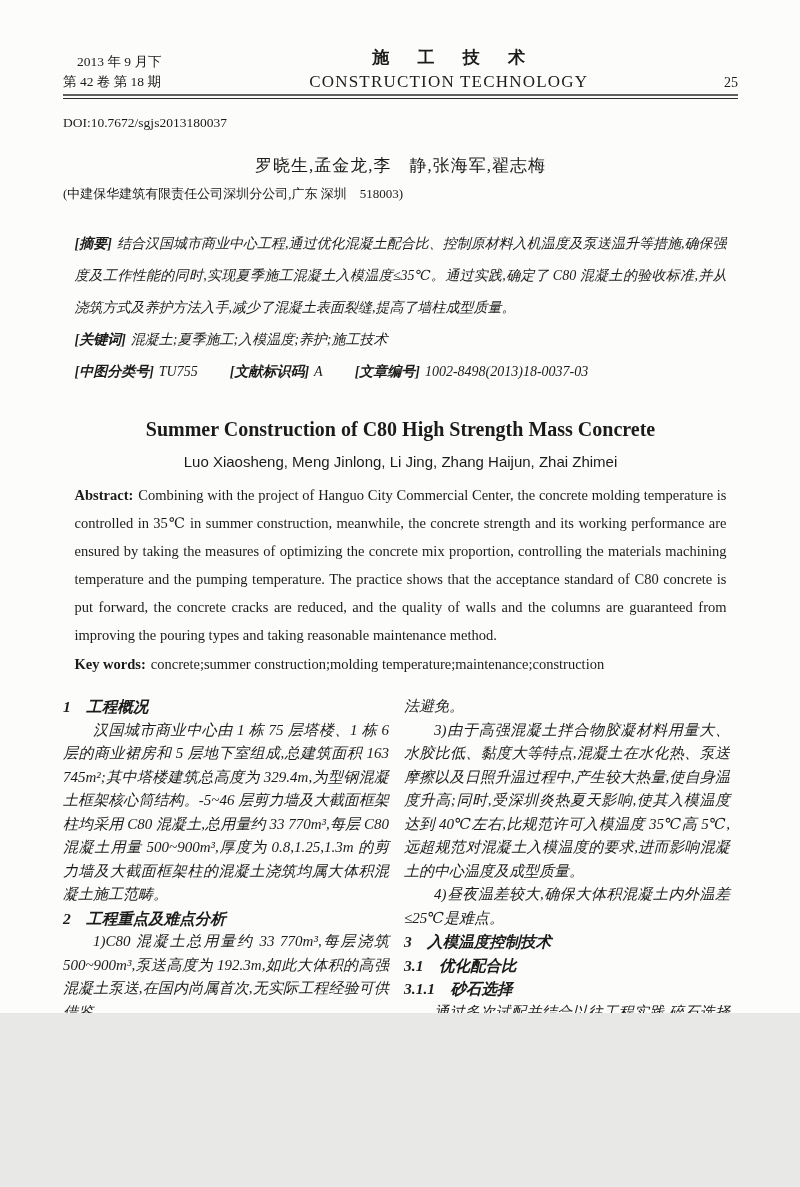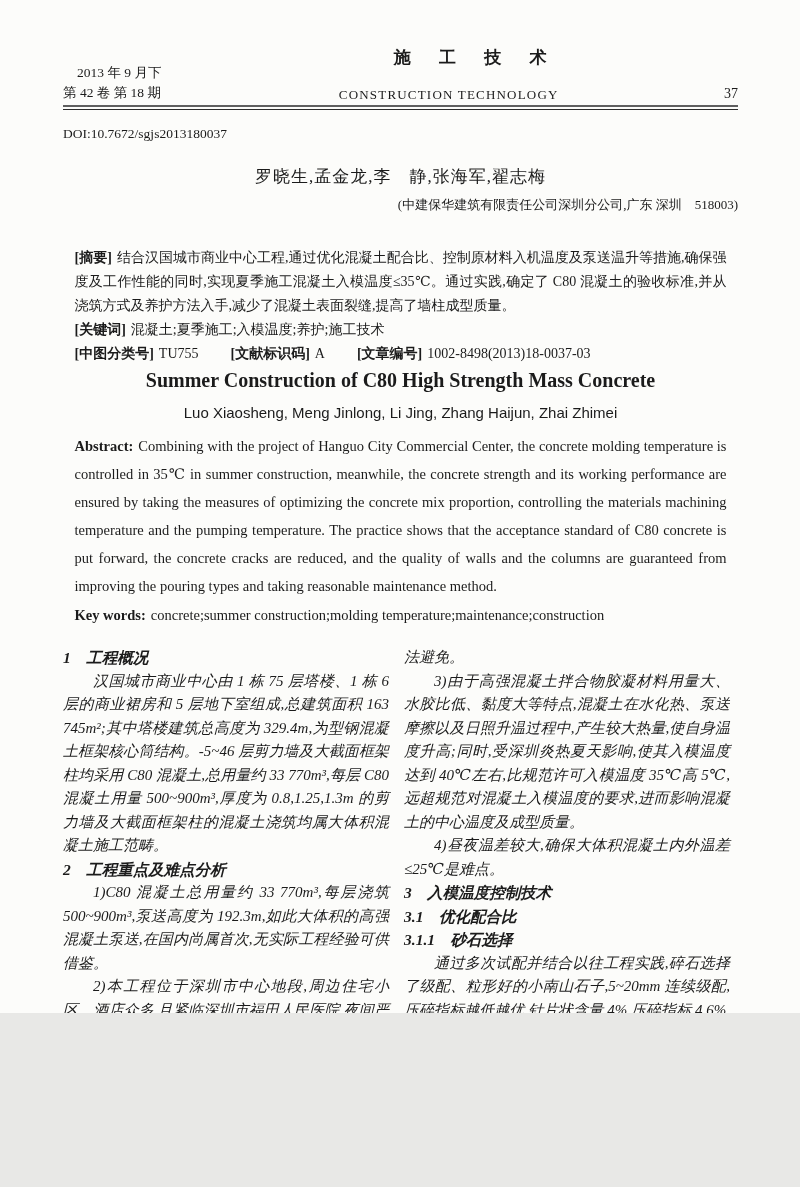--- a/index.html
+++ b/index.html
@@ -7,42 +7,42 @@
     position:relative; width:800px; height:1013px; margin:0 auto;
     background:#fcfcfa; overflow:hidden; color:#1b1b1b;
     font-family:"Liberation Serif","DejaVu Serif",serif;
   }
   .inner{padding:46px 62px 0 63px;}
 
   
   .jhead{display:flex; justify-content:space-between; align-items:flex-end;}
   .h-left{font-size:13.5px; line-height:20px; white-space:nowrap;}
   .h-left .l1{padding-left:14px;}
-  .h-center{text-align:right; transform:translateX(6px);}
+  .h-center{text-align:center; transform:translateX(6px);}
   .jcn{font-size:17px; font-weight:bold; letter-spacing:12px; text-indent:12px; white-space:nowrap;}
-  .jen{font-size:13px; letter-spacing:1.2px; margin-top:18px; white-space:nowrap;}
+  .jen{font-size:17px; letter-spacing:1.2px; margin-top:3px; white-space:nowrap;}
   .h-right{font-size:14px; padding-bottom:1px;}
   .rule{margin-top:2px; height:2px; border-top:2.5px solid #5f5f5f; border-bottom:1.2px solid #2c2c2c;}
   .doi{margin-top:16px; font-size:13.5px;}
 
   
   .title-cn{margin-top:19px; text-align:center; font-size:29px; letter-spacing:2px; font-weight:500;}
   .authors-cn{margin-top:23px; text-align:center; font-size:17px; letter-spacing:1px;}
-  .affil-cn{margin-top:8px; text-align:right; font-size:13px;}
+  .affil-cn{margin-top:8px; text-align:left; font-size:13px;}
 
   
-  .abs-block{margin:32px auto 0; width:652px; font-size:14px; line-height:24px; text-align:justify;}
+  .abs-block{margin:25px auto 0; width:652px; font-size:14px; line-height:32px; text-align:justify;font-style:italic;}
   .lab{font-weight:bold; margin-right:5px;}
   .kw-line{text-align:left;}
   .class-line{display:flex; text-align:left;}
   .class-line .pair{white-space:nowrap;}
   .class-line .pair + .pair{margin-left:32px;}
 
   
-  .title-en{margin-top:3px; text-align:center; font-size:20px; font-weight:bold;}
+  .title-en{margin-top:30px; text-align:center; font-size:20px; font-weight:bold;}
   .authors-en{margin-top:12px; text-align:center; font-size:15px;
               font-family:"Liberation Sans","DejaVu Sans",sans-serif;}
   .affil-en{margin-top:6px; text-align:center; font-size:13px; font-style:italic;}
   .abs-en{margin:11px auto 0; width:652px; font-size:14.5px; line-height:28px; text-align:justify;}
   .abs-en .kw-en{text-align:left; margin-top:1px;}
 
   
   .columns{margin-top:17px; display:flex; gap:15px;font-style:italic;}
   .col{width:326px; font-size:15px; line-height:23.5px; text-align:justify;}
   .col .hsec{font-weight:bold; font-size:15.5px; line-height:23.5px; margin:0; text-align:left; white-space:nowrap;}
@@ -68,21 +68,21 @@
 
     <div class="jhead">
       <div class="h-left">
         <div class="l1">2013 年 9 月下</div>
         <div>第 42 卷  第 18 期</div>
       </div>
       <div class="h-center">
         <div class="jcn">施 工 技 术</div>
         <div class="jen">CONSTRUCTION TECHNOLOGY</div>
       </div>
-      <div class="h-right">37</div>
+      <div class="h-right">25</div>
     </div>
     <div class="rule"></div>
 
     <div class="doi">DOI:10.7672/sgjs2013180037</div>
 
     <div class="authors-cn">罗晓生,孟金龙,李　静,张海军,翟志梅</div>
     <div class="affil-cn">(中建保华建筑有限责任公司深圳分公司,广东 深圳　518003)</div>
 
     <div class="abs-block">
       <div>

